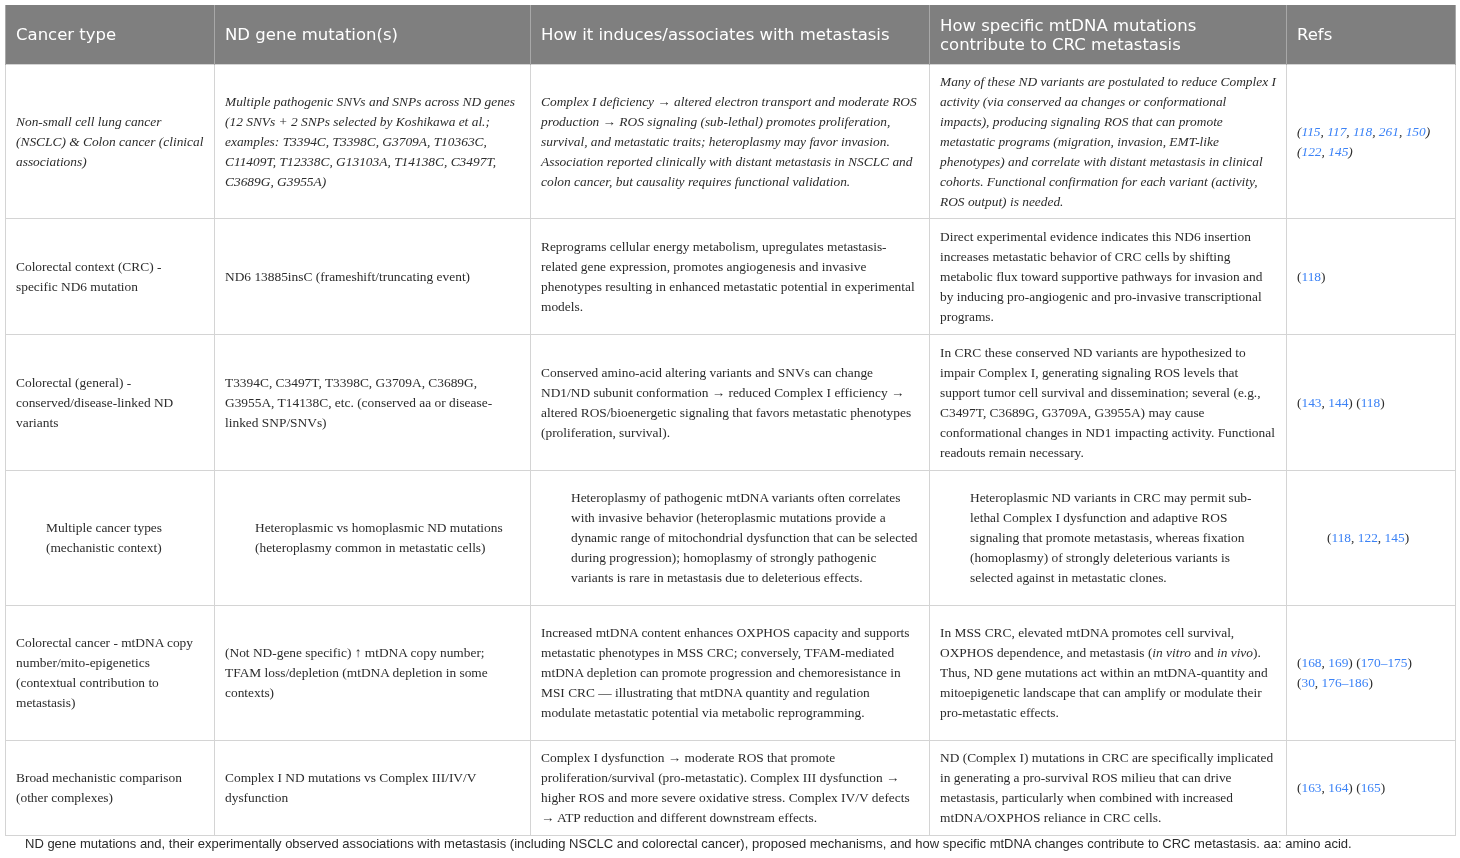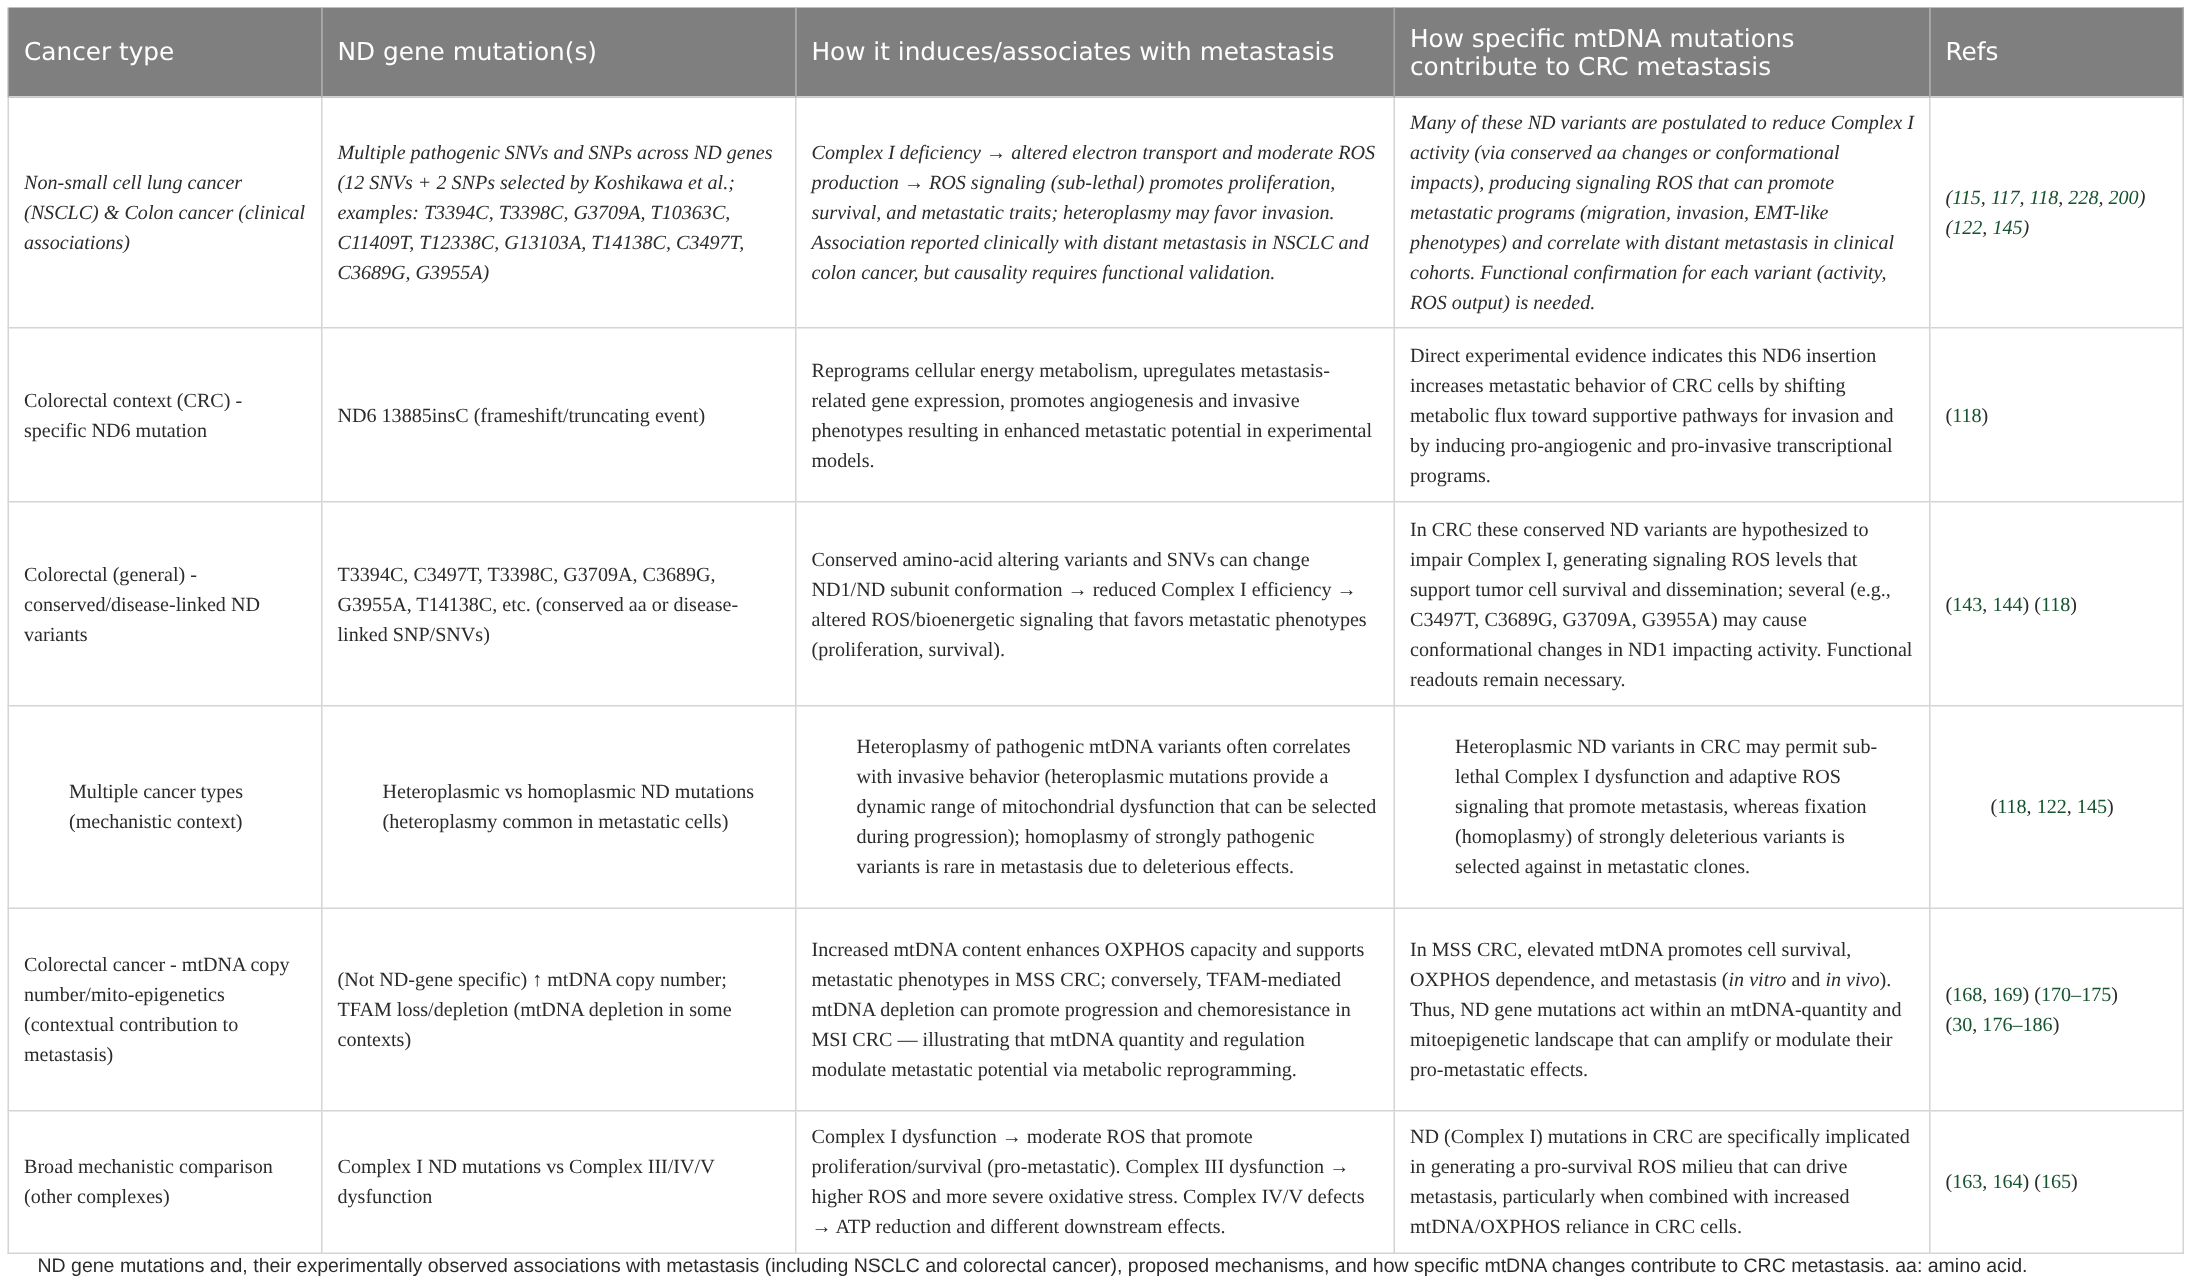--- a/index.html
+++ b/index.html
@@ -32,21 +32,21 @@
     padding: 5px 10px;
     line-height: 20px;
     border: 1px solid #d4d4d4;
   }
   .tbl tr.r1 td { height: 143px; font-style: italic; }
   .tbl tr.r2 td { height: 105px; }
   .tbl tr.r3 td { height: 125px; }
   .tbl tr.r4 td { height: 124px; padding-left: 40px; }
   .tbl tr.r5 td { height: 124px; }
   .tbl tr.r6 td { height: 84px; }
-  .ref { color: #14532d; }
+  .ref { color: #3b82f6; }
   .caption {
     position: absolute; left: 5px; top: 836px;
     font-family: Liberation Sans, sans-serif;
     font-size: 13px;
     color: #2b2b2b;
     white-space: nowrap;
     margin-left: 20px;
   }
 </style>
 </head>
@@ -69,21 +69,21 @@
       <th>Refs</th>
     </tr>
   </thead>
   <tbody>
 
     <tr class="r1">
       <td>Non-small cell lung cancer (NSCLC) &amp; Colon cancer (clinical associations)</td>
       <td>Multiple pathogenic SNVs and SNPs across ND genes (12 SNVs + 2 SNPs selected by Koshikawa et al.; examples: T3394C, T3398C, G3709A, T10363C, C11409T, T12338C, G13103A, T14138C, C3497T, C3689G, G3955A)</td>
       <td>Complex I deficiency → altered electron transport and moderate ROS production → ROS signaling (sub-lethal) promotes proliferation, survival, and metastatic traits; heteroplasmy may favor invasion. Association reported clinically with distant metastasis in NSCLC and colon cancer, but causality requires functional validation.</td>
       <td>Many of these ND variants are postulated to reduce Complex I activity (via conserved aa changes or conformational impacts), producing signaling ROS that can promote metastatic programs (migration, invasion, EMT-like phenotypes) and correlate with distant metastasis in clinical cohorts. Functional confirmation for each variant (activity, ROS output) is needed.</td>
-      <td>(<a class="ref">115</a>, <a class="ref">117</a>, <a class="ref">118</a>, <a class="ref">228</a>, <a class="ref">200</a>)<br>(<a class="ref">122</a>, <a class="ref">145</a>)</td>
+      <td>(<a class="ref">115</a>, <a class="ref">117</a>, <a class="ref">118</a>, <a class="ref">261</a>, <a class="ref">150</a>)<br>(<a class="ref">122</a>, <a class="ref">145</a>)</td>
     </tr>
 
     <tr class="r2">
       <td>Colorectal context (CRC) - specific ND6 mutation</td>
       <td>ND6 13885insC (frameshift/truncating event)</td>
       <td>Reprograms cellular energy metabolism, upregulates metastasis-related gene expression, promotes angiogenesis and invasive phenotypes resulting in enhanced metastatic potential in experimental models.</td>
       <td>Direct experimental evidence indicates this ND6 insertion increases metastatic behavior of CRC cells by shifting metabolic flux toward supportive pathways for invasion and by inducing pro-angiogenic and pro-invasive transcriptional programs.</td>
       <td>(<a class="ref">118</a>)</td>
     </tr>
 

